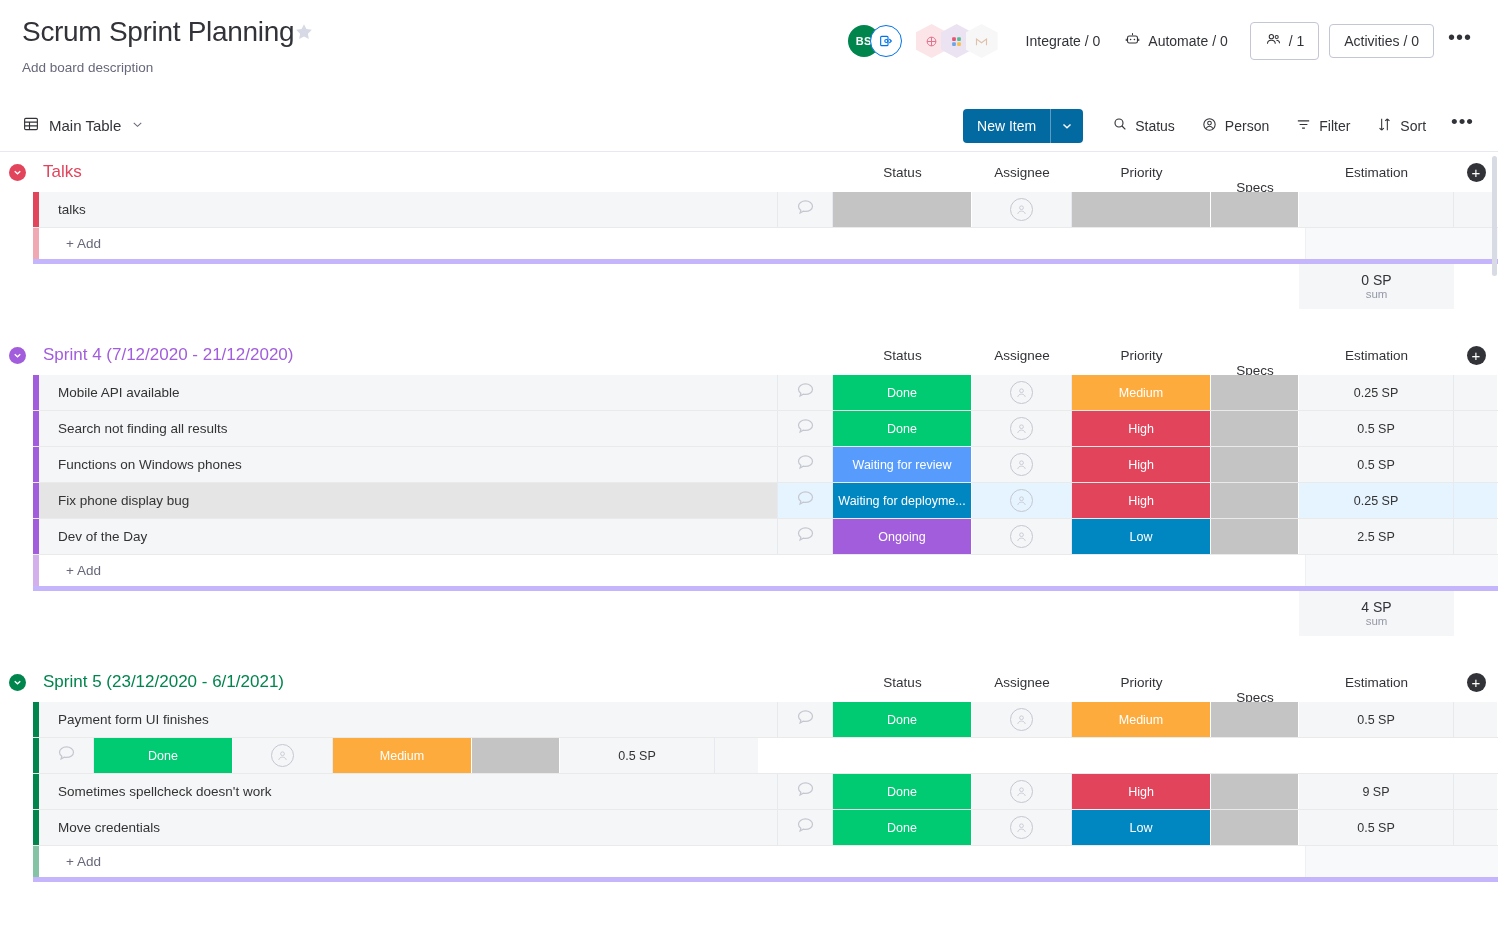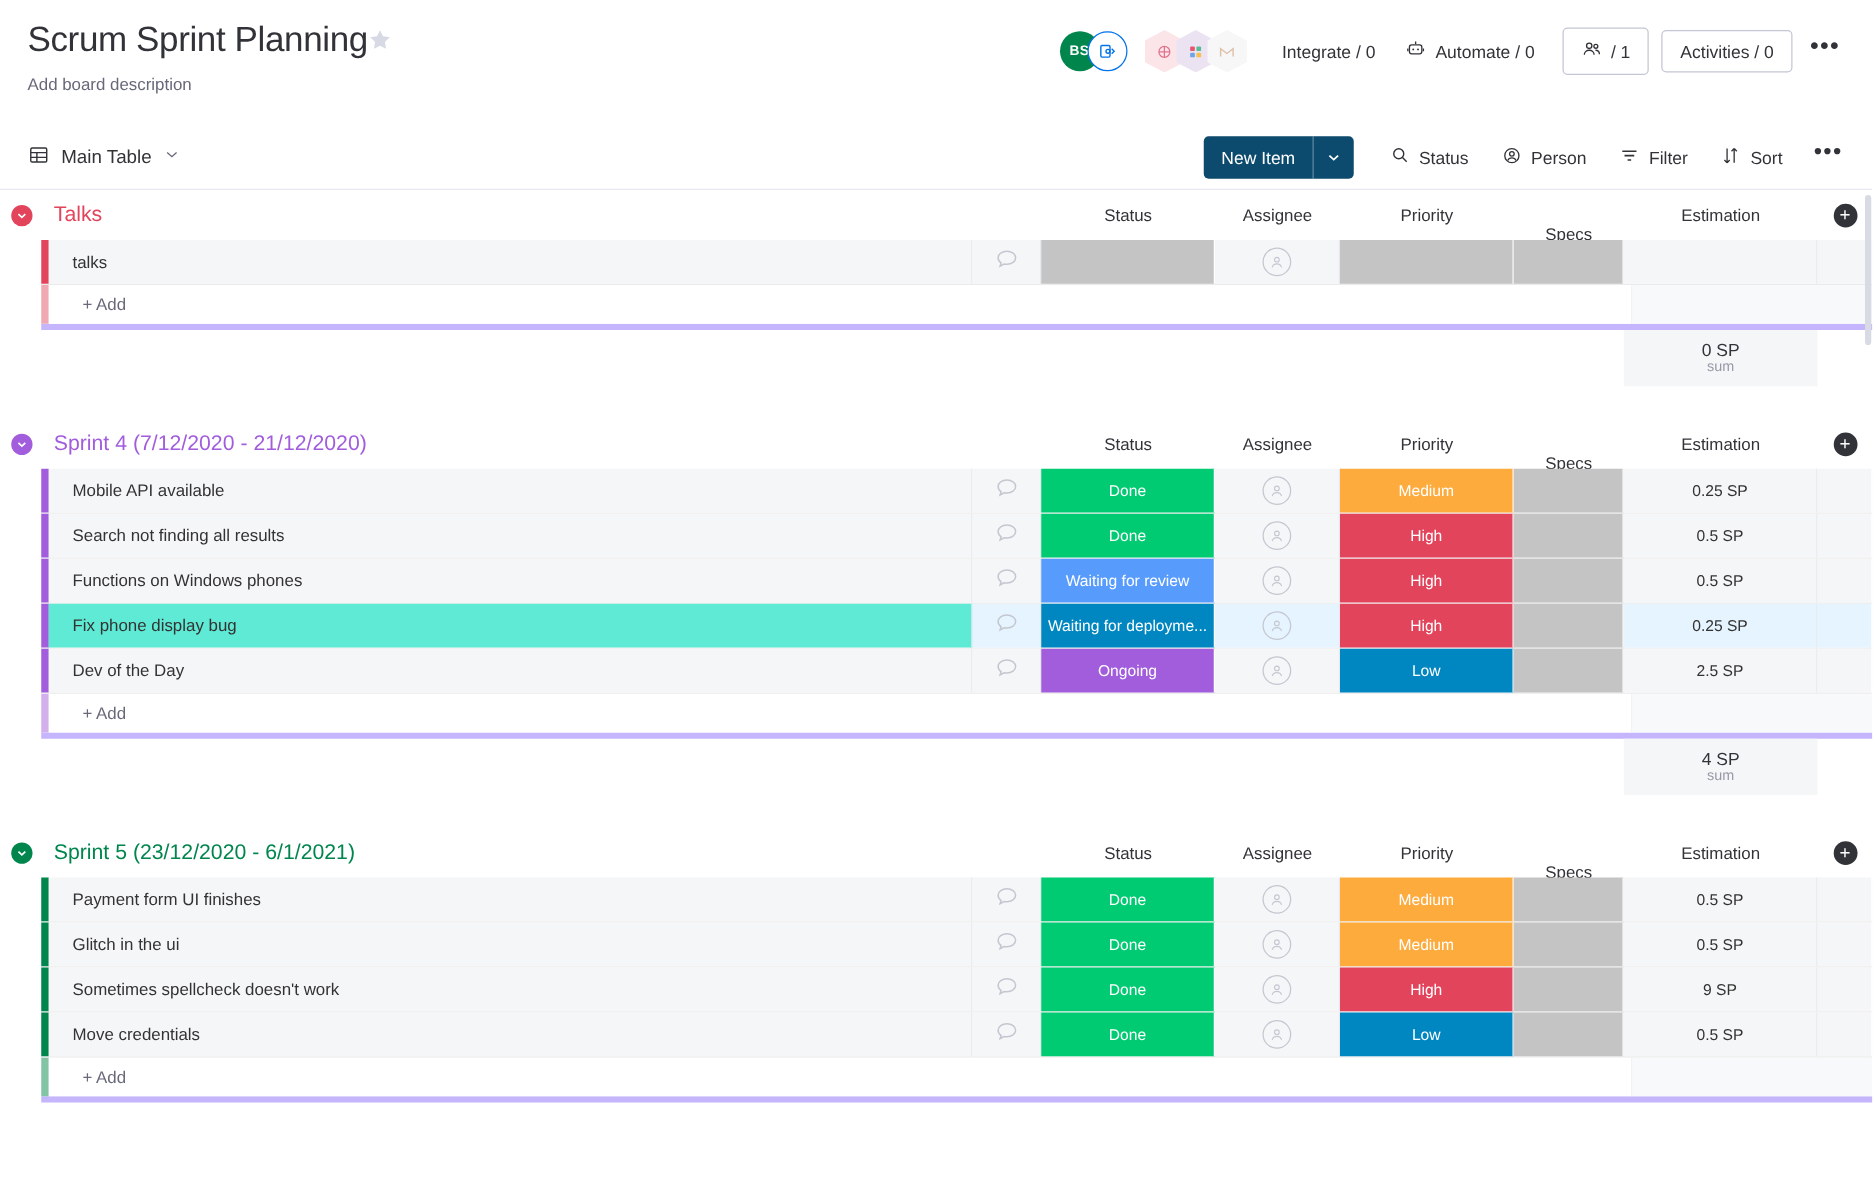--- a/index.html
+++ b/index.html
@@ -80,21 +80,21 @@
     display: flex; align-items: center;
     padding: 0 22px;
   }
   .view-tab { display: flex; align-items: center; gap: 9px; font-size: 15px; color: #323338; cursor: pointer; }
   .toolbar-right {
     position: absolute; right: 18px; top: 50%; transform: translateY(-50%);
     display: flex; align-items: center; gap: 4px;
   }
   .new-item-btn {
     display: flex; align-items: stretch;
-    background: #0c4a6e; color: #fff; border-radius: 4px;
+    background: #0369a1; color: #fff; border-radius: 4px;
     font-size: 14px; font-weight: 500; overflow: hidden; cursor: pointer;
     margin-right: 14px;
   }
   .new-item-label { padding: 9px 14px; }
   .new-item-caret {
     padding: 9px 9px; border-left: 1px solid rgba(255,255,255,.35);
     display: flex; align-items: center;
   }
   .tb-btn {
     display: flex; align-items: center; gap: 7px;
@@ -145,21 +145,21 @@
     position: relative;
   }
   .row-bar { width: 6px; flex: 0 0 6px; }
   .row-name {
     flex: 1 1 auto; background: #f5f6f8;
     display: flex; align-items: center;
     padding-left: 19px; font-size: 13.5px; color: #333;
     border-right: 1px solid #e6e9ef;
     min-width: 0;
   }
-  .row.selected .row-name { background: #5eead4; }
+  .row.selected .row-name { background: #e5e5e5; }
   .chat-cell {
     width: 55px; flex: 0 0 55px; background: #f5f6f8;
     display: flex; align-items: center; justify-content: center;
     border-right: 1px solid #e6e9ef;
   }
   .row.selected .chat-cell { background: #e5f4ff; }
   .cell {
     display: flex; align-items: center; justify-content: center;
     font-size: 12.5px; color: #fff;
     border-right: 1px solid #fff;
@@ -611,21 +611,20 @@
               </svg>
             </span>
           </div>
           <div class="cell priority" style="background:#fdab3d">Medium</div>
           <div class="cell specs"></div>
           <div class="cell estimation">0.5 SP</div>
           <div class="cell tail"></div>
         </div>
         <div class="row">
           <div class="row-bar" style="background:#00854d"></div>
-          <div class="row-name">Glitch in the ui</div>
           <div class="chat-cell">
             <span><svg viewBox="0 0 24 24" width="21" height="21" fill="none" stroke="#c5c7d0" stroke-width="1.4">
                 <path d="M12 4.5c4.4 0 8 2.7 8 6s-3.6 6-8 6c-.9 0-1.8-.1-2.6-.3l-3.6 2 .9-3a5.6 5.6 0 0 1-2.7-4.7c0-3.3 3.6-6 8-6z"></path>
               </svg></span>
           </div>
           <div class="cell status" style="background:#00ca72">Done</div>
           <div class="cell assignee">
             <span class="avatar-ph">
               <svg viewBox="0 0 24 24" width="15" height="15" fill="none" stroke="#c5c7d0" stroke-width="1.4">
                 <circle cx="12" cy="9.2" r="3"></circle>

